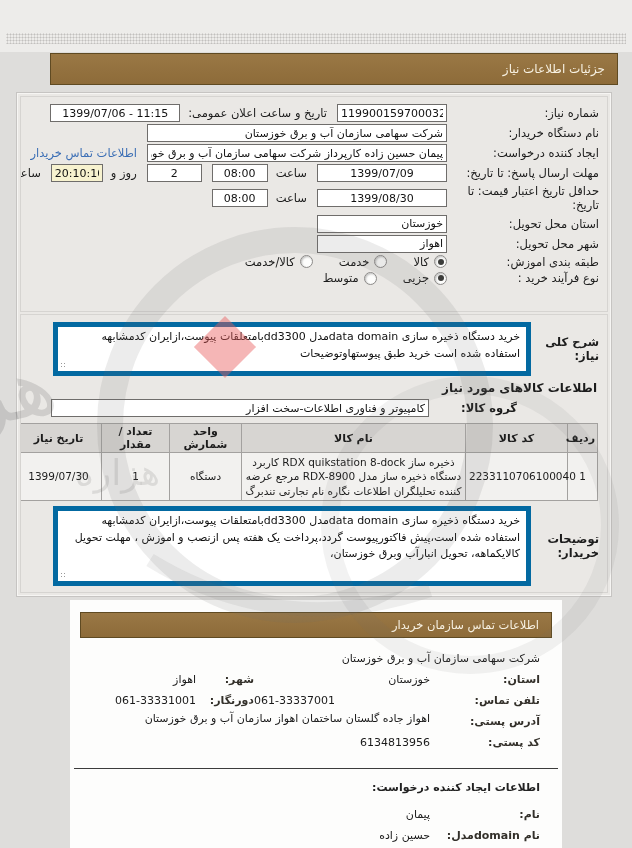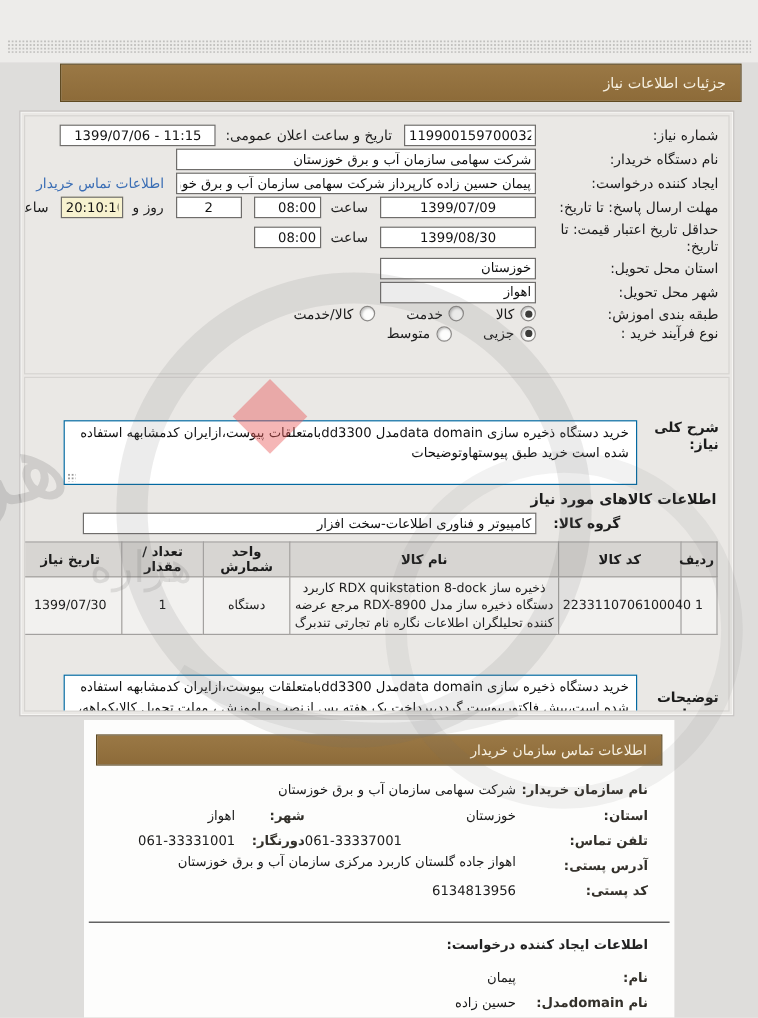--- a/index.html
+++ b/index.html
@@ -32,50 +32,50 @@
   .g2{margin-top:2px;flex:1;padding:5px 8px 4px;overflow:hidden;}
   .frow{display:flex;align-items:center;margin:2px 0;font-size:11.5px;line-height:1.25;}
   .lbl{width:136px;flex-shrink:0;padding-left:16px;}
   .midlbl{padding:0 10px 0 8px;white-space:nowrap;}
   .inp{
     background:#fff;border:1px solid #6f6d6b;height:18px;box-sizing:border-box;
     font-family:inherit;font-size:11px;padding:0 3px;color:#111;
   }
   .num{text-align:center;}
   .rtltxt{text-align:right;}
-  .w138{width:110px;} .w130{width:130px;} .w300{width:300px;} .w56{width:56px;text-align:right;}
+  .w138{width:110px;} .w130{width:130px;} .w300{width:300px;} .w56{width:56px;}
   .w55{width:55px;} .w52{width:52px;}
   .yellow{background:#f7f2cf;}
   .link{color:#3b6eb5;text-decoration:none;font-size:11.5px;margin-right:10px;cursor:pointer;white-space:nowrap;text-align:right;}
   .gap10{width:10px;flex-shrink:0;}
   
   .opt{display:flex;align-items:center;margin-left:26px;cursor:pointer;}
   .radio{width:11px;height:11px;border:1px solid #8c8a88;border-radius:50%;
     background:#fdfdfc;display:inline-block;margin-left:5px;position:relative;flex-shrink:0;
     box-shadow:inset 1px 1px 2px rgba(0,0,0,.25);}
   .radio.on::after{content:"";position:absolute;inset:2.5px;border-radius:50%;background:#3c3c3a;}
   .check{width:11px;height:11px;border:1px solid #8c8a88;background:#fdfdfc;
     display:inline-block;margin-left:5px;flex-shrink:0;box-shadow:inset 1px 1px 2px rgba(0,0,0,.2);}
   .smalltxt{font-size:10.5px;}
   
   .blbl{font-weight:bold;font-size:11.5px;}
   .descrow{display:flex;align-items:center;margin:2px 0 4px;}
   .desclbl{width:64px;flex-shrink:0;padding-left:4px;}
   .tarea{
-    background:#fff;border:1px solid #0369a1;box-sizing:border-box;
+    background:#fff;border:5px solid #0369a1;box-sizing:border-box;
     font-size:11px;line-height:1.5;padding:2px 6px;text-align:right;position:relative;
-    overflow:hidden;color:#111;margin-top:28px;
+    overflow:hidden;color:#111;
   }
   .tarea::after{content:"";position:absolute;left:2px;bottom:2px;width:7px;height:7px;
     background-image:radial-gradient(circle,#999 0.8px,transparent 1px);background-size:3px 3px;}
   .t1{width:478px;height:54px;}
   .t2{width:478px;height:80px;}
   .goods-head{font-weight:bold;font-size:12px;margin:5px 2px 4px;text-align:right;}
   .grow{display:flex;align-items:center;padding-right:82px;margin:2px 0 6px;}
-  .glbl{width:70px;font-weight:bold;font-size:11.5px;flex-shrink:0;}
+  .glbl{width:70px;font-weight:bold;font-size:11.5px;flex-shrink:0;padding-left:18px;}
   table.goods{border-collapse:collapse;width:582px;margin:2px 1px;table-layout:fixed;}
   table.goods th,table.goods td{border:1px solid #a3a19f;box-sizing:border-box;}
   table.goods th{background:#d7d5d2;font-size:11px;font-weight:bold;height:22px;padding:1px 2px;}
   table.goods td{background:#f2f1ef;font-size:10.5px;text-align:center;padding:2px 3px;height:48px;line-height:1.35;}
   
   .contact{position:absolute;top:600px;right:70px;width:492px;height:248px;background:#fdfdfc;}
   .contact-bar{margin:12px 10px 0;height:26px;line-height:24px;font-size:11.5px;}
   .crows{padding:10px 22px 0;font-size:11px;}
   .crow{display:flex;line-height:21px;}
   .clbl{width:110px;flex-shrink:0;font-weight:bold;color:#33302a;}
@@ -227,38 +227,37 @@
       <div class="tarea t2">خرید دستگاه ذخیره سازی data domainمدل dd3300بامتعلقات پیوست،ازایران کدمشابهه استفاده شده است،پیش فاکتورپیوست گردد،پرداخت یک هفته پس ازنصب و اموزش ، مهلت تحویل کالایکماهه، تحویل انبارآب وبرق خوزستان،</div>
     </div>
 
   </div>
 </div>
 
 <div class="contact">
   <div class="brown-bar contact-bar">اطلاعات تماس سازمان خریدار</div>
   <div class="crows">
     <div class="crow">
-      <span class="clbl">نام سازمان خریدار:</span>
       <span class="cval">شرکت سهامی سازمان آب و برق خوزستان</span>
     </div>
     <div class="crow">
       <span class="clbl">استان:</span>
       <span class="cval w">خوزستان</span>
       <span class="clbl2">شهر:</span>
       <span class="cval">اهواز</span>
     </div>
     <div class="crow">
       <span class="clbl">تلفن تماس:</span>
       <span class="cval w ltr">061-33337001</span>
       <span class="clbl2">دورنگار:</span>
       <span class="cval ltr">061-33331001</span>
     </div>
     <div class="crow">
       <span class="clbl">آدرس پستی:</span>
-      <span class="cval addr">اهواز جاده گلستان کاربرد مرکزی سازمان آب و برق خوزستان</span>
+      <span class="cval addr">اهواز جاده گلستان ساختمان اهواز سازمان آب و برق خوزستان</span>
     </div>
     <div class="crow">
       <span class="clbl">کد پستی:</span>
       <span class="cval ltr">6134813956</span>
     </div>
   </div>
   <hr class="sep">
   <div class="chead">اطلاعات ایجاد کننده درخواست:</div>
   <div class="crows" style="padding-top:2px">
     <div class="crow">

